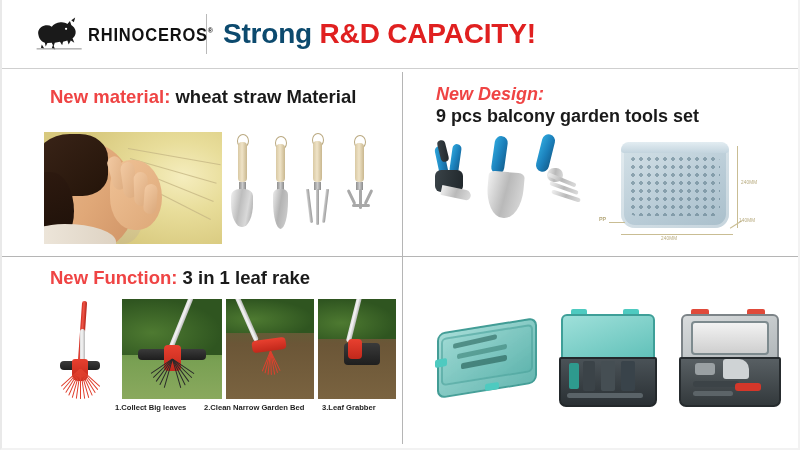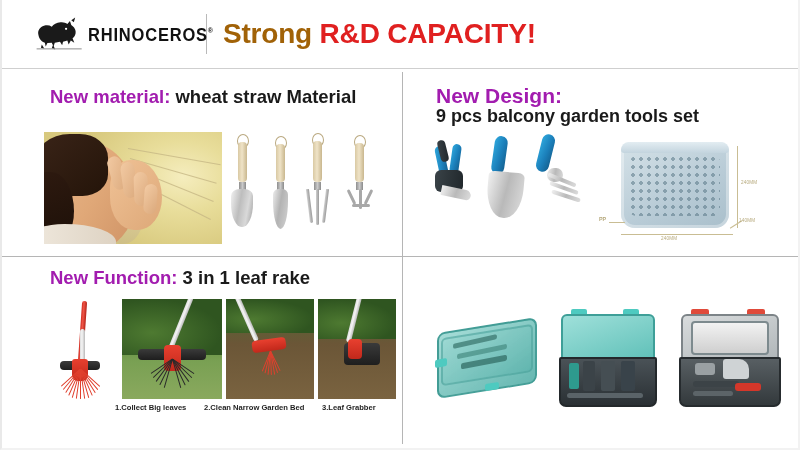--- a/index.html
+++ b/index.html
@@ -35,43 +35,43 @@
     transform:scaleY(1.12);
   }
   #logo-reg{font-size:7px;vertical-align:super;font-weight:bold;}
   #header-sep{
     width:1px;height:40px;background:#b9b9b9;margin:0 16px 0 4px;
   }
   #header-title{
     font-size:28px;font-weight:bold;letter-spacing:-0.2px;
     white-space:nowrap;
   }
-  #header-title .blk{color:#a16207;}
+  #header-title .blk{color:#0c4a6e;}
   #header-title .red{color:#e02020;}
   #header-rule{
     position:absolute;left:0;top:68px;width:796px;height:1px;background:#cfcfcf;
   }
 
   
   #v-div{position:absolute;left:400px;top:72px;width:1px;height:372px;background:#b5b5b5;}
   #h-div{position:absolute;left:0;top:256px;width:796px;height:1px;background:#b5b5b5;}
 
   
   .quad{position:absolute;box-sizing:border-box;}
   #q-tl{left:0;top:70px;width:400px;height:186px;}
   #q-tr{left:401px;top:70px;width:395px;height:186px;}
   #q-bl{left:0;top:257px;width:400px;height:187px;}
   #q-br{left:401px;top:257px;width:395px;height:187px;}
 
   .head-line{font-weight:bold;line-height:1.12;}
-  .h-red{color:#a21caf;}
+  .h-red{color:#ef4444;}
   .h-blk{color:#1a1a1a;}
   #tl-h1{position:absolute;left:48px;top:17px;font-size:18.5px;white-space:nowrap;}
   #tl-h2{position:absolute;left:90px;top:39px;font-size:15px;color:#2b2b2b;font-weight:normal;white-space:nowrap;}
-  #tr-h1{position:absolute;left:33px;top:14px;font-size:21px;white-space:nowrap;}
+  #tr-h1{position:absolute;left:33px;top:14px;font-size:18px;white-space:nowrap;font-style:italic;}
   #tr-h2{position:absolute;left:33px;top:36px;font-size:18px;white-space:nowrap;}
   #bl-h1{position:absolute;left:48px;top:11px;font-size:18.5px;white-space:nowrap;}
   #br-h1{position:absolute;left:33px;top:9px;font-size:18px;white-space:nowrap;}
   #br-h2{position:absolute;left:33px;top:31px;font-size:18px;white-space:nowrap;}
 
   
   .imgbox{position:absolute;overflow:hidden;}
 
   
   #wheat-photo{left:42px;top:62px;width:178px;height:112px;

